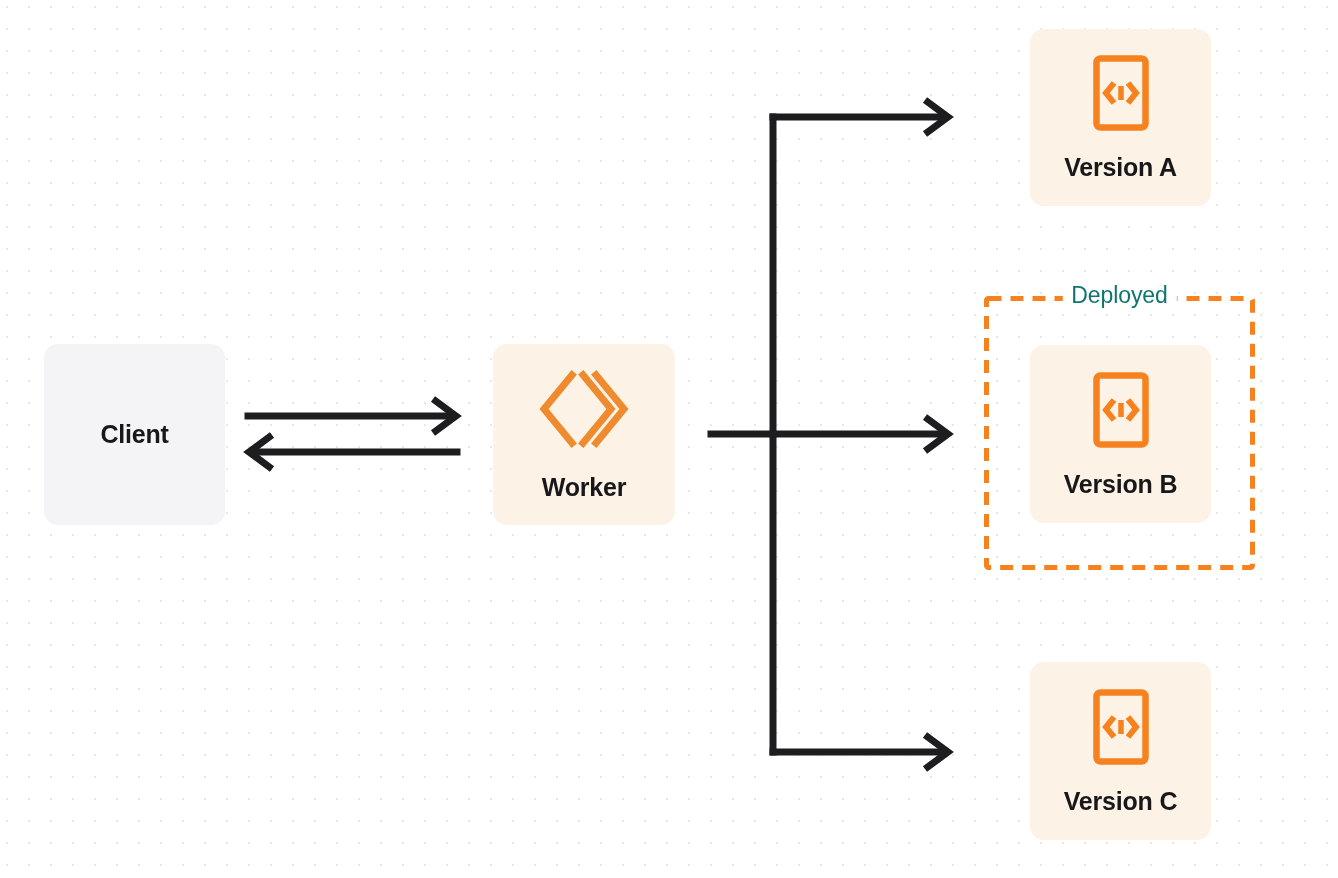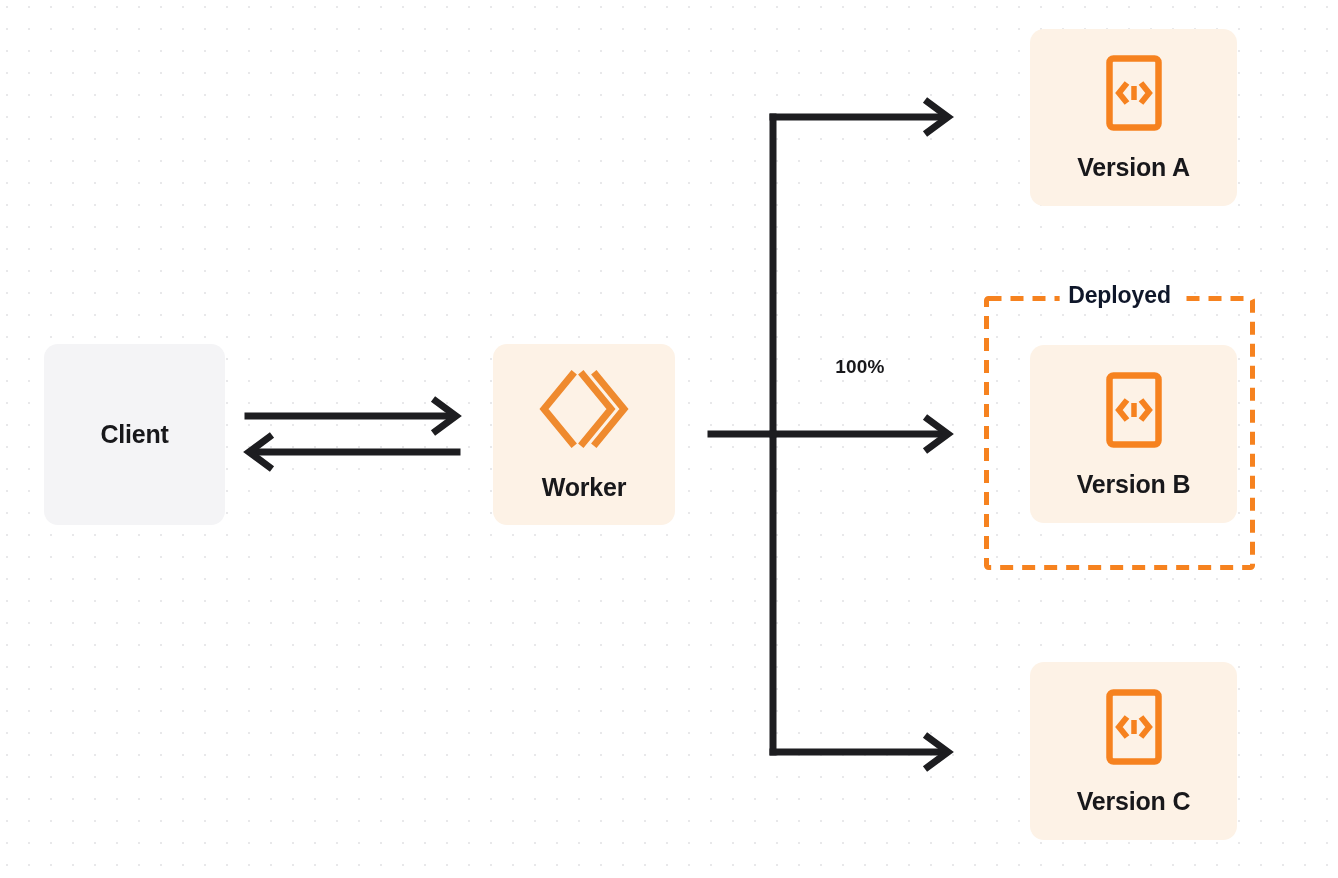--- a/index.html
+++ b/index.html
@@ -54,21 +54,21 @@
     left: 493px;
     top: 344px;
     width: 182px;
     height: 181px;
     background: #fdf2e6;
   }
   #worker-node .node-label { margin-top: 26px; }
 
   
   .version-node {
-    width: 207px;
+    width: 181px;
     background: #fdf2e6;
   }
   #version-a-node { left: 1030px; top: 29px;  height: 177px; }
   #version-b-node { left: 1030px; top: 345px; height: 178px; }
   #version-c-node { left: 1030px; top: 662px; height: 178px; }
   .version-node .node-label { margin-top: 24px; }
 
   
   .workers-logo { width: 92px; height: 80px; display: block; }
   .code-doc-icon { width: 56px; height: 76px; display: block; }
@@ -89,22 +89,22 @@
     height: 100%;
   }
   #deployed-label {
     position: absolute;
     top: -15px;
     left: 50%;
     transform: translateX(-50%);
     background: #ffffff;
     padding: 0 9px;
     font-size: 23px;
-    font-weight: 700;
-    color: #0f172a;
+    font-weight: 400;
+    color: #0f766e;
     letter-spacing: -0.1px;
     line-height: 28px;
     white-space: nowrap;
   }
 
   
   #connectors {
     position: absolute;
     left: 0;
     top: 0;
@@ -218,16 +218,15 @@
   </div>
 
   <div id="deployed-group">
     <svg class="dash-svg" viewBox="0 0 271 274" preserveAspectRatio="none" xmlns="http://www.w3.org/2000/svg">
       <rect x="2.5" y="2.5" width="266" height="269" rx="2" ry="2" fill="none" stroke="#f6821f" stroke-width="5" stroke-dasharray="13 9" stroke-linecap="butt"></rect>
     </svg>
     <span id="deployed-label">Deployed</span>
   </div>
 
   <div id="traffic-label">
-    <div>100%</div>
   </div>
 
 </div>
 
 </body></html>

